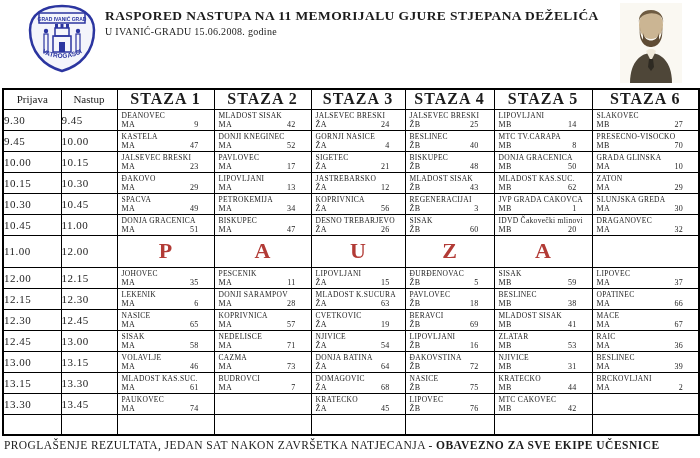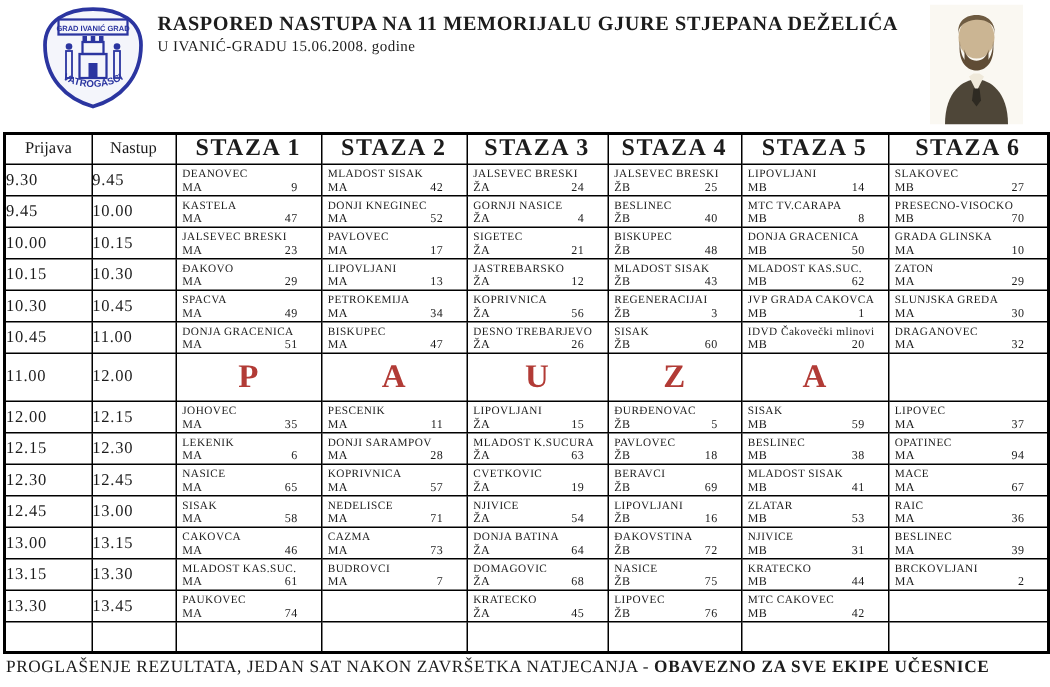--- a/index.html
+++ b/index.html
@@ -470,21 +470,21 @@
           <div class="team-name">BESLINEC</div>
           <div class="cat-line">
             <span>MB</span>
             <span>38</span>
           </div>
         </td>
         <td class="team-cell">
           <div class="team-name">OPATINEC</div>
           <div class="cat-line">
             <span>MA</span>
-            <span>94</span>
+            <span>66</span>
           </div>
         </td>
       </tr>
       <tr>
         <td class="time-cell">12.30</td>
         <td class="time-cell">12.45</td>
         <td class="team-cell">
           <div class="team-name">NASICE</div>
           <div class="cat-line">
             <span>MA</span>
@@ -570,21 +570,21 @@
           <div class="cat-line">
             <span>MA</span>
             <span>36</span>
           </div>
         </td>
       </tr>
       <tr>
         <td class="time-cell">13.00</td>
         <td class="time-cell">13.15</td>
         <td class="team-cell">
-          <div class="team-name">CAKOVCA</div>
+          <div class="team-name">VOLAVLJE</div>
           <div class="cat-line">
             <span>MA</span>
             <span>46</span>
           </div>
         </td>
         <td class="team-cell">
           <div class="team-name">CAZMA</div>
           <div class="cat-line">
             <span>MA</span>
             <span>73</span>

